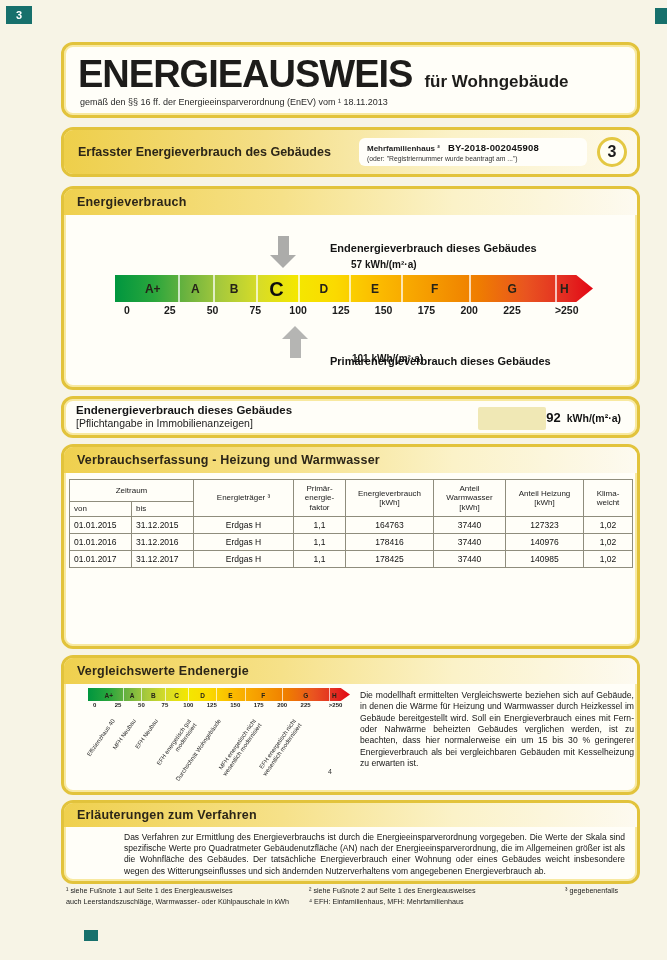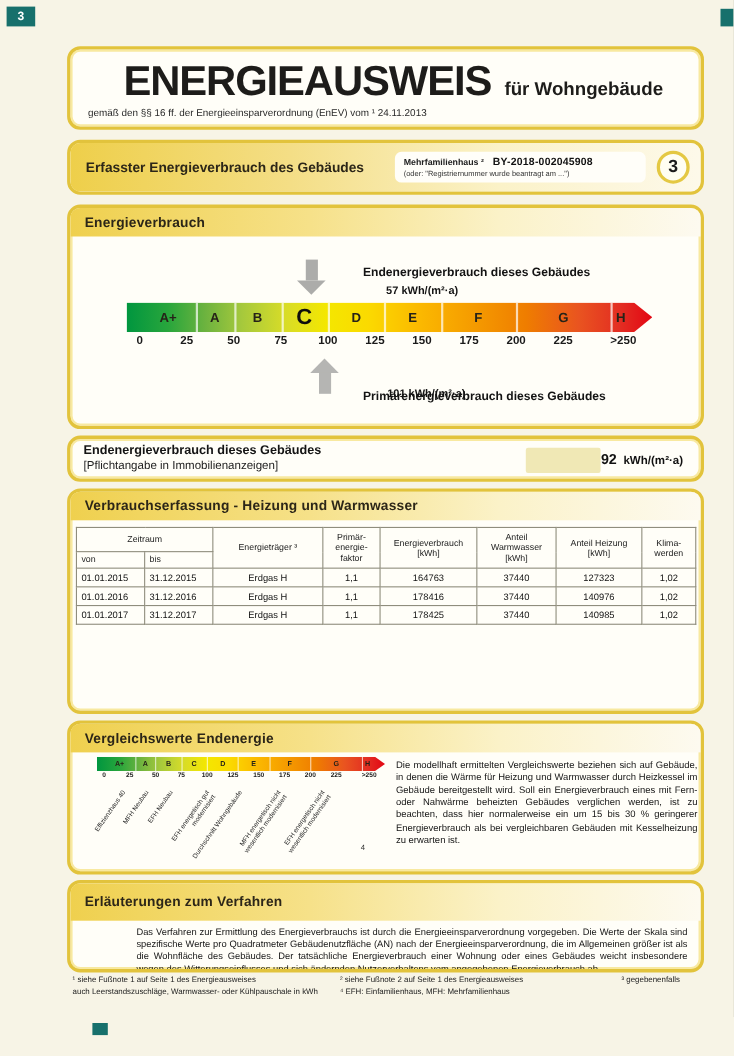--- a/index.html
+++ b/index.html
@@ -11,21 +11,21 @@
 
   .box { position:absolute; left:61px; width:579px; background:#fffef8;
          border:3px solid #e2c33c; border-radius:12px;
          box-shadow: inset 0 0 0 2px #f8e9a0; overflow:hidden; }
   .strip { height:26px; background:linear-gradient(90deg,#efd04e 0%,#f6e189 38%,#fbf2c8 68%,#fdfaf0 100%);
            display:flex; align-items:center; padding-left:13px;
            font-weight:bold; font-size:12.5px; color:#2c2618; letter-spacing:.2px; }
   .body { position:relative; }
 
   
-  .title-row { display:flex; align-items:baseline; gap:12px; padding:10px 0 0 14px;justify-content:center; }
+  .title-row { display:flex; align-items:baseline; gap:12px; padding:10px 0 0 14px; }
   .big-title { font-size:38px; font-weight:bold; letter-spacing:-1px; color:#1d1c1a; line-height:1; }
   .sub-title { font-size:17px; font-weight:bold; color:#1d1c1a; }
   .law-ref { font-size:9px; color:#2a2a2a; padding:4px 0 0 16px; }
 
   
   .banner { display:flex; align-items:center; padding:0 10px 0 14px; height:44px;
             background:linear-gradient(90deg,#eecf4a 0%,#f4de86 35%,#fbf2c8 68%,#fdf9ea 100%); }
   .banner-title { font-weight:bold; font-size:12.5px; color:#2c2618; }
   .reg-box { margin-left:auto; background:#fffef9; border-radius:6px; padding:4px 8px; width:228px; }
   .reg-line { display:flex; align-items:baseline; gap:8px; }
@@ -102,21 +102,21 @@
 
   <div class="tab" style="left:6px;top:6px;width:26px;height:18px;font-size:11px;">3</div>
   <div class="tab" style="left:655px;top:8px;width:12px;height:16px;"></div>
   <div class="tab" style="left:84px;top:930px;width:14px;height:11px;"></div>
 
   <div class="box" style="top:42px;height:76px;">
     <div class="title-row">
       <span class="big-title">ENERGIEAUSWEIS</span>
       <span class="sub-title">für Wohngebäude</span>
     </div>
-    <div class="law-ref">gemäß den §§ 16 ff. der Energieeinsparverordnung (EnEV) vom ¹  24.11.2013</div>
+    <div class="law-ref">gemäß den §§ 16 ff. der Energieeinsparverordnung (EnEV) vom ¹  18.11.2013</div>
   </div>
 
   <div class="box" style="top:127px;height:50px;">
     <div class="banner">
       <span class="banner-title">Erfasster Energieverbrauch des Gebäudes</span>
       <div class="reg-box">
         <div class="reg-line">
           <span class="reg-label">Mehrfamilienhaus ²</span>
           <span class="reg-value">BY-2018-002045908</span>
         </div>
@@ -215,21 +215,21 @@
 energie-
 faktor</th>
             <th rowspan="2">Energieverbrauch
 [kWh]</th>
             <th rowspan="2">Anteil
 Warmwasser
 [kWh]</th>
             <th rowspan="2">Anteil Heizung
 [kWh]</th>
             <th rowspan="2">Klima-
-werden</th>
+weicht</th>
           </tr>
           <tr>
             <th class="left" style="height:15px;">von</th>
             <th class="left">bis</th>
           </tr>
         </thead>
         <tbody>
           <tr>
             <td class="date">01.01.2015</td>
             <td class="date">31.12.2015</td>
@@ -325,21 +325,21 @@
       <div class="rlabel" style="left:228px;top:34px;">
           <span>EFH energetisch nicht wesentlich modernisiert</span>
         </div>
 
       <div class="cmp-fn">4</div>
       <div class="cmp-text">Die modellhaft ermittelten Vergleichswerte beziehen sich auf Gebäude, in denen die Wärme für Heizung und Warmwasser durch Heizkessel im Gebäude bereitgestellt wird. Soll ein Energieverbrauch eines mit Fern- oder Nahwärme beheizten Gebäudes verglichen werden, ist zu beachten, dass hier normalerweise ein um 15 bis 30 % geringerer Energieverbrauch als bei vergleichbaren Gebäuden mit Kesselheizung zu erwarten ist.</div>
     </div>
   </div>
 
   <div class="box" style="top:800px;height:84px;">
-    <div class="strip" style="height:34px;">Erläuterungen zum Verfahren</div>
+    <div class="strip" style="height:24px;">Erläuterungen zum Verfahren</div>
     <div class="body">
       <div class="expl-text">Das Verfahren zur Ermittlung des Energieverbrauchs ist durch die Energieeinsparverordnung vorgegeben. Die Werte der Skala sind spezifische Werte pro Quadratmeter Gebäudenutzfläche (AN) nach der Energieeinsparverordnung, die im Allgemeinen größer ist als die Wohnfläche des Gebäudes. Der tatsächliche Energieverbrauch einer Wohnung oder eines Gebäudes weicht insbesondere wegen des Witterungseinflusses und sich ändernden Nutzerverhaltens vom angegebenen Energieverbrauch ab.</div>
     </div>
   </div>
 
   <div class="footnotes">
     <span style="left:5px;top:0;">¹ siehe Fußnote 1 auf Seite 1 des Energieausweises</span>
     <span style="left:248px;top:0;">² siehe Fußnote 2 auf Seite 1 des Energieausweises</span>
     <span style="left:504px;top:0;">³ gegebenenfalls</span>
     <span style="left:5px;top:11px;">auch Leerstandszuschläge, Warmwasser- oder Kühlpauschale in kWh</span>

